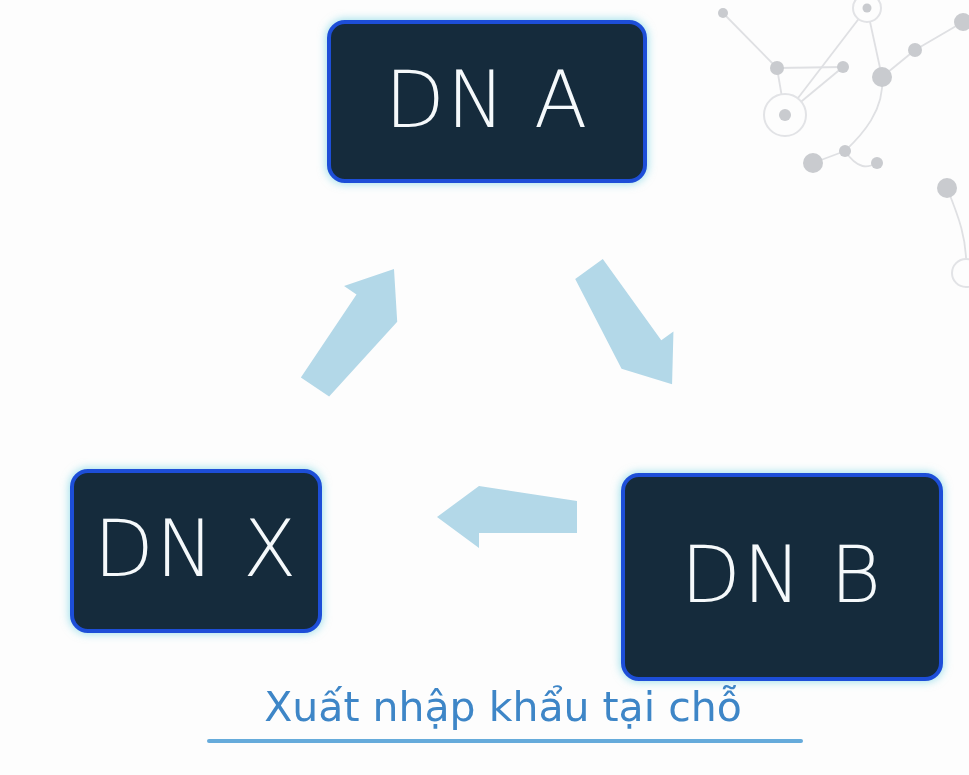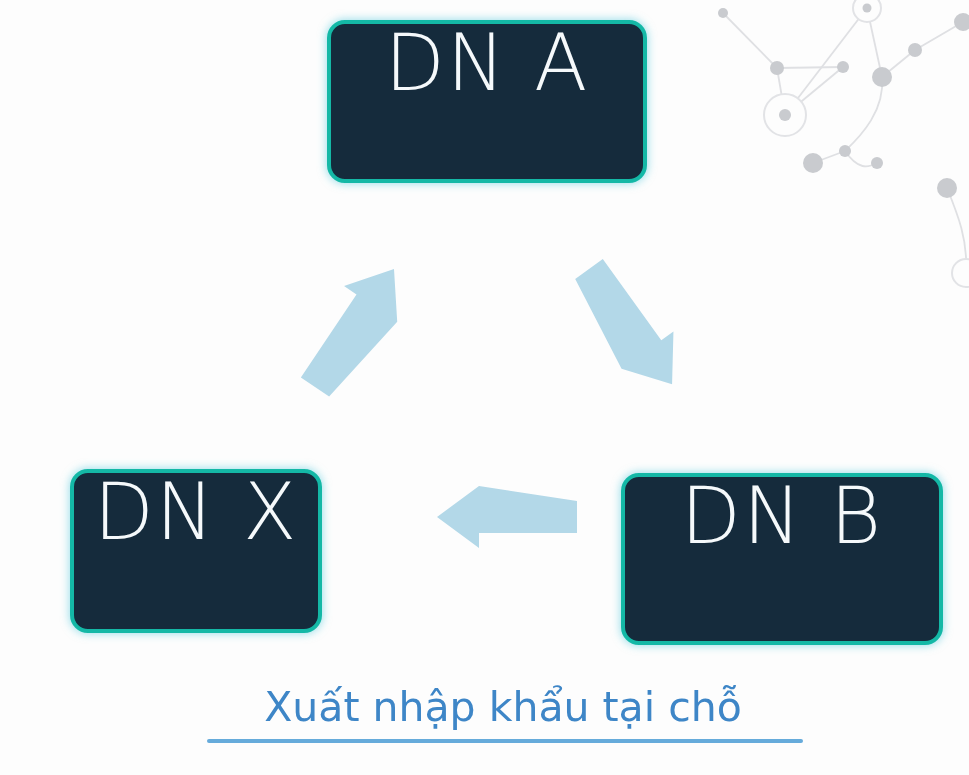--- a/index.html
+++ b/index.html
@@ -15,39 +15,39 @@
   }
   
   .network{
     position:absolute;top:0;right:0;
     width:280px;height:320px;
     pointer-events:none;
   }
   
   .node-box{
     position:absolute;
-    display:flex;align-items:flex-start;justify-content:center;
+    display:flex;align-items:center;justify-content:center;
     background:#152b3c;
-    border:4px solid #14b8a6;
+    border:4px solid #1d4ed8;
     border-radius:18px;
     box-shadow:0 0 9px 1px rgba(80,200,220,.55);
     box-sizing:border-box;
   }
   .node-box .node-label{
     color:#f5f9fb;
     font-size:78px;
     font-weight:300;
     letter-spacing:2px;
     white-space:nowrap;
     line-height:1;
     padding-bottom:4px;
   }
   #node-dn-a{left:327px;top:20px;width:320px;height:163px;}
   #node-dn-x{left:70px;top:469px;width:252px;height:164px;}
-  #node-dn-b{left:621px;top:473px;width:322px;height:172px;}
+  #node-dn-b{left:621px;top:473px;width:322px;height:208px;}
   
   .arrows{
     position:absolute;left:0;top:0;width:969px;height:775px;
     pointer-events:none;
   }
   
   .edge-label{
     position:absolute;
     transform:translateX(-50%);
     font-size:33px;

